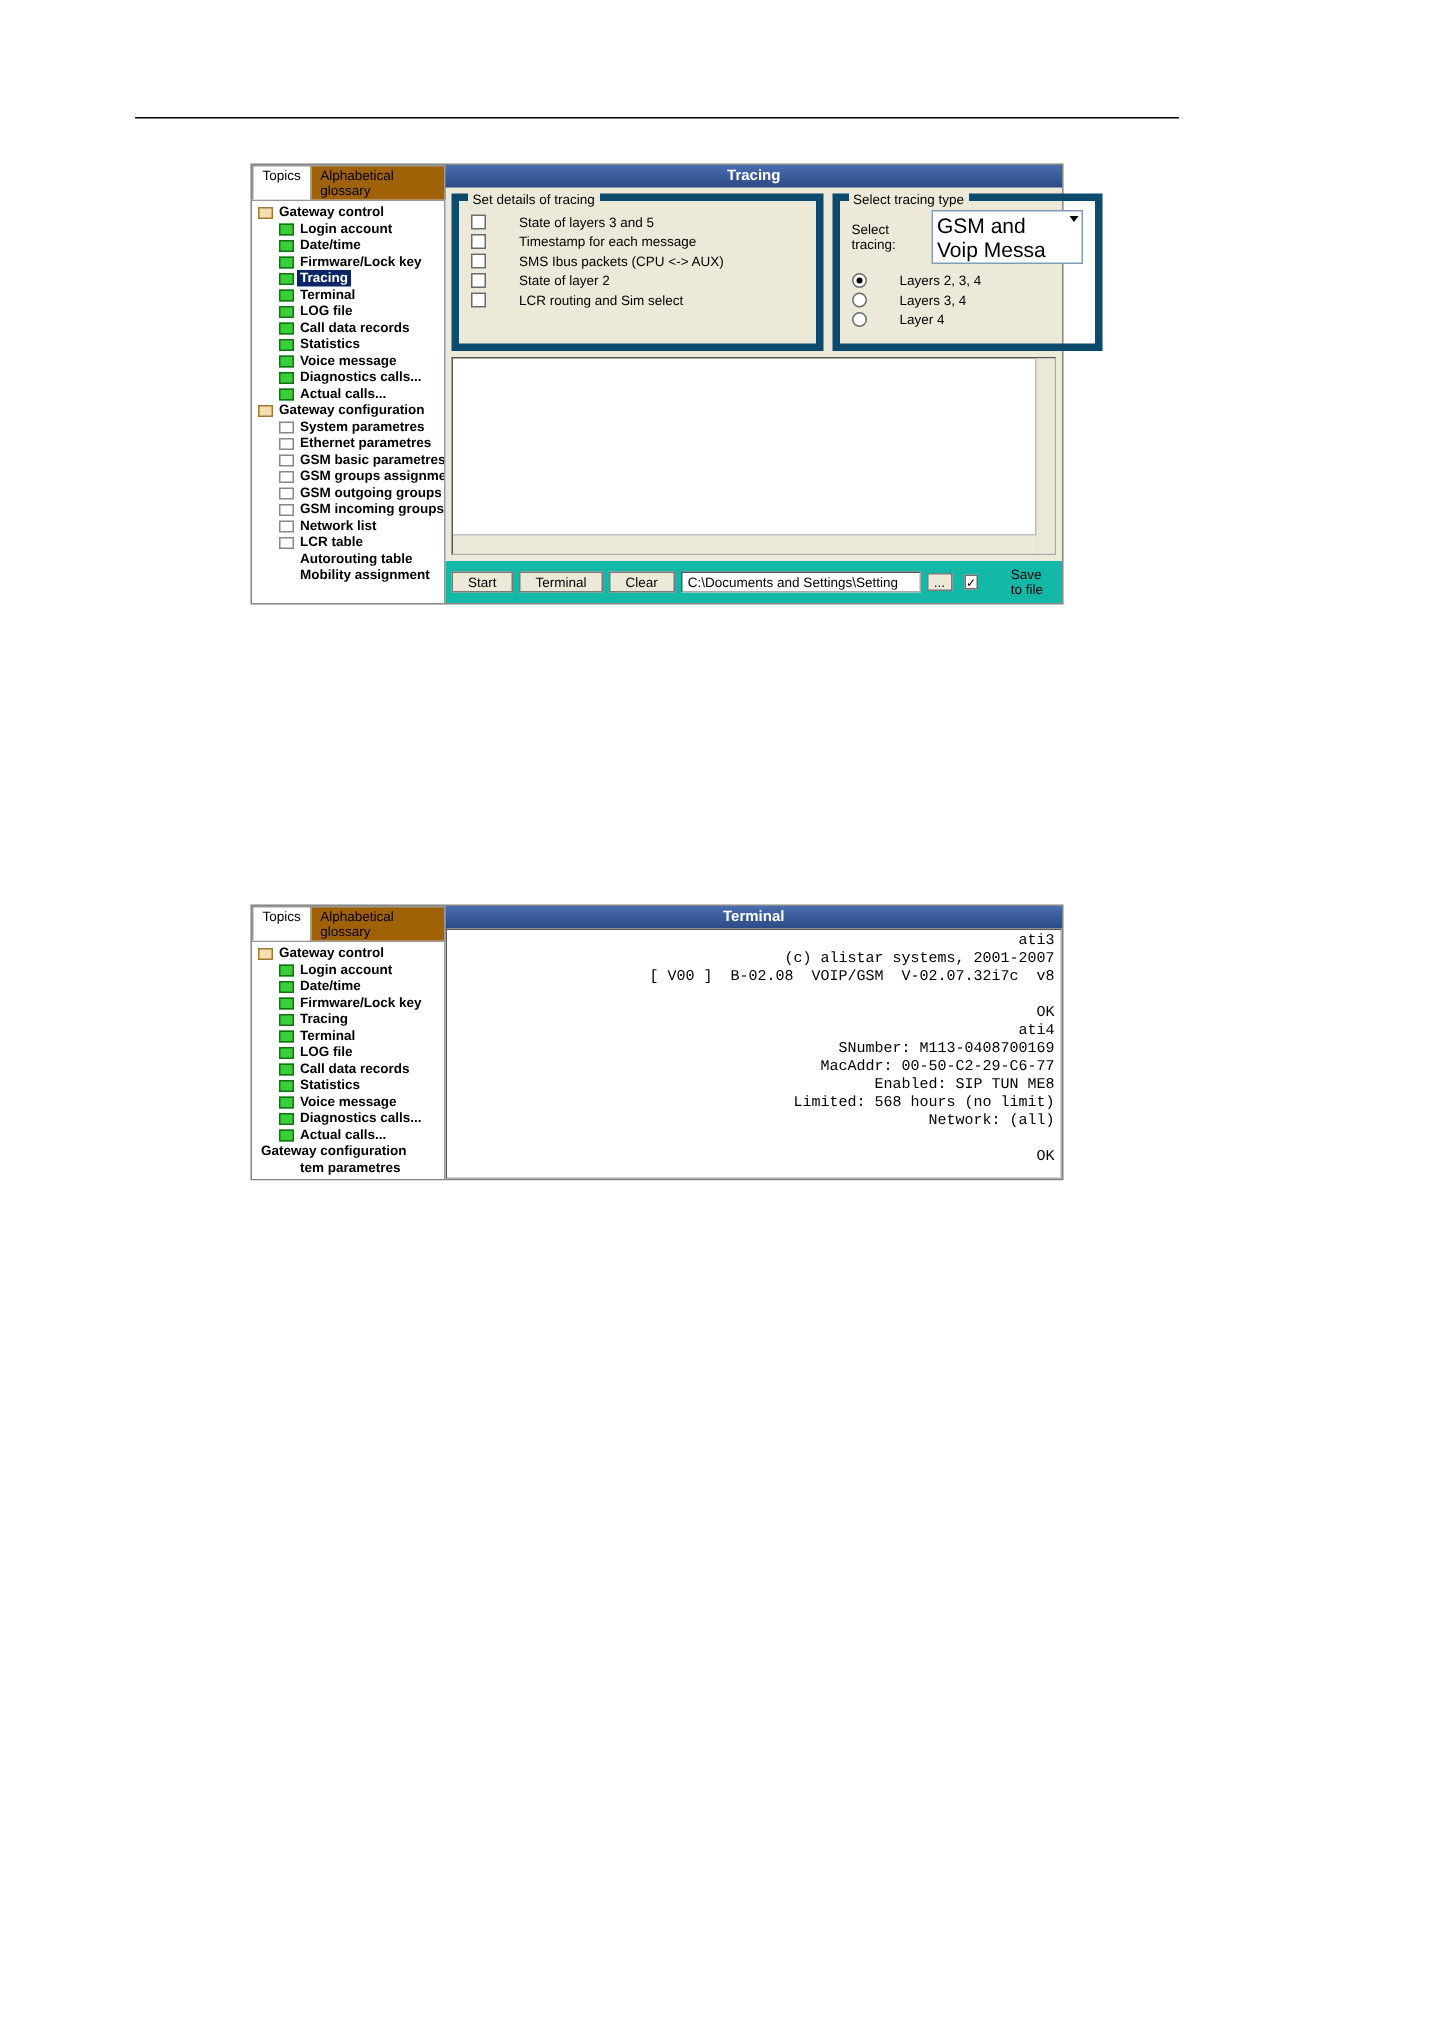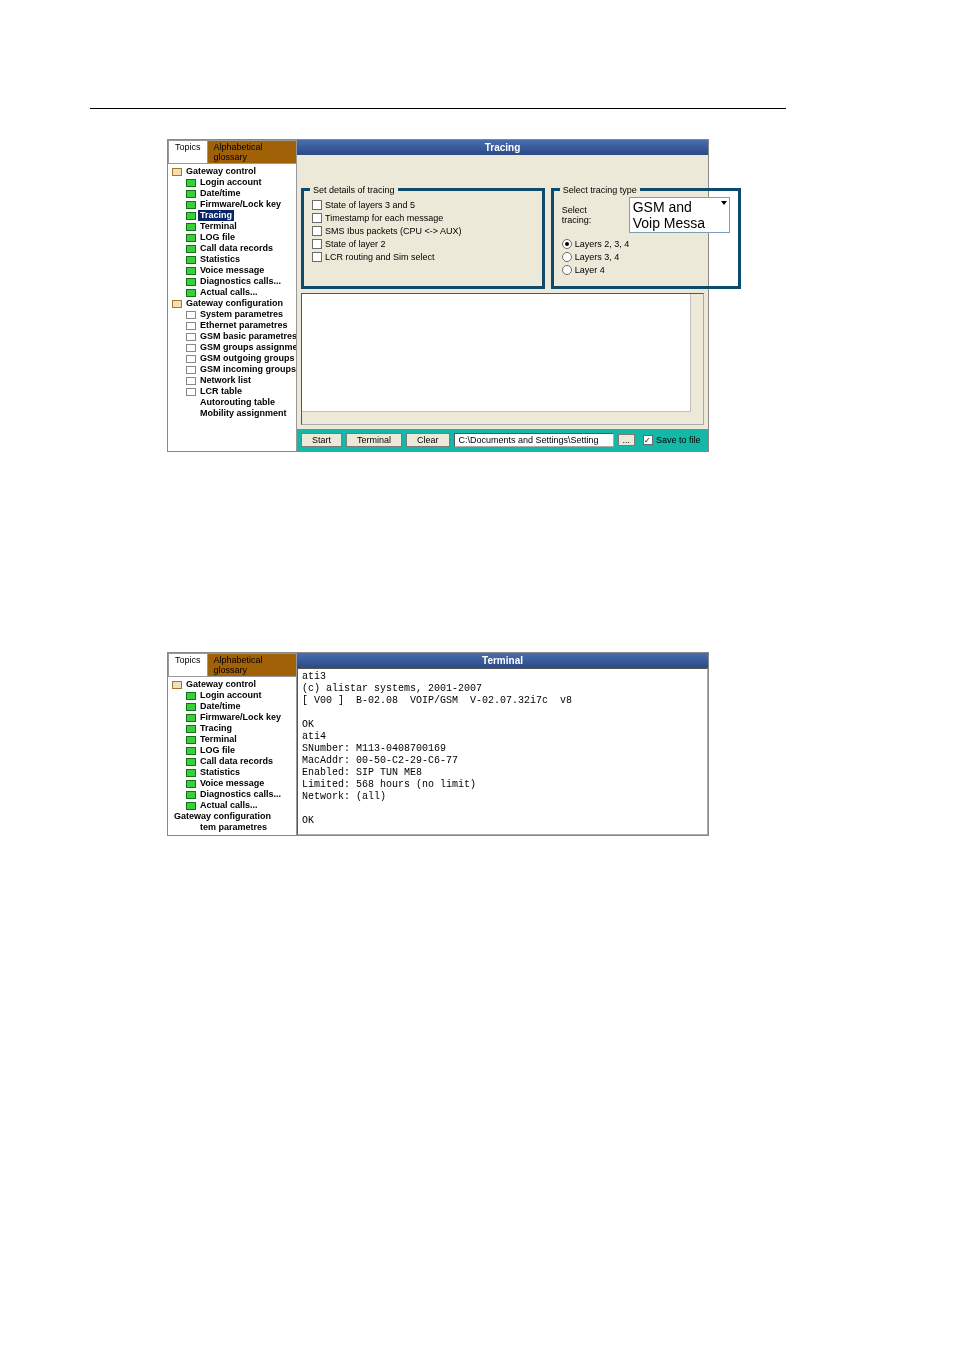--- a/index.html
+++ b/index.html
@@ -5,21 +5,21 @@
     body {
       margin: 0;
       padding: 0;
       background: #fff;
       font-family: "MS Sans Serif", Tahoma, Arial, sans-serif;
       font-size: 9px;
       width: 954px;
     }
     .page {
       width: 876px;
-      padding-top: 108px;
+      padding-top: 78px;
     }
     .hr-top {
       border: none;
       border-top: 1px solid #000;
       margin: 0 90px 30px 90px;
     }
     .screenshot {
       position: relative;
       margin: 0 auto 200px auto;
       border: 1px solid #888;
@@ -95,40 +95,39 @@
       text-align: center;
       padding: 2px 0;
       font-size: 10px;
     }
     .settings-row {
       display: flex;
       gap: 6px;
       padding: 4px;
     }
     .groupbox {
-      border: 3px solid #0c4a6e;
+      border: 5px solid #0c4a6e;
       padding: 6px 8px 8px;
       position: relative;
       font-size: 9px;
-      margin-top: 29px;
     }
     .groupbox-title {
       position: absolute;
       top: -6px;
       left: 6px;
       background: #ece9d8;
       padding: 0 3px;
     }
     .gb-left { flex: 0 0 55%; }
     .gb-right { flex: 1; }
 
     .chk-row, .radio-row {
       display: flex;
       align-items: center;
-      gap: 3px;
+      gap: 22px;
       margin: 3px 0;
     }
     .chkbox {
       width: 10px; height: 10px;
       border: 1px solid #6b6b6b;
       background: #fff;
       box-sizing: border-box;
     }
     .radio {
       width: 10px; height: 10px;
@@ -150,21 +149,21 @@
       content:"✓";
       font-size: 8px;
       line-height: 8px;
       position: relative;
       top:-1px;
     }
 
     .select-row {
       display: flex;
       align-items: center;
-      gap: 20px;
+      gap: 6px;
       margin-bottom: 6px;
     }
     .combo {
       border: 1px solid #7f9db9;
       background: #fff;
       padding: 1px 14px 1px 3px;
       font-size: 14px;
       position: relative;
       width: 100px;
     }
@@ -236,20 +235,21 @@
       border: 1px inset #aaa;
       background: #fff;
       margin: 0;
       padding: 2px 4px;
       font-family: "Courier New", monospace;
       font-size: 10px;
       line-height: 12px;
       min-height: 108px;
       position: relative;
       white-space: pre;
+      text-align: right;
     }
     .screenshot-2 { margin-bottom: 0; }
     .screenshot-2 .main-panel { overflow: hidden; }
   </style>
 </head>
 <body>
 
 <div class="page">
   <hr class="hr-top">
 

